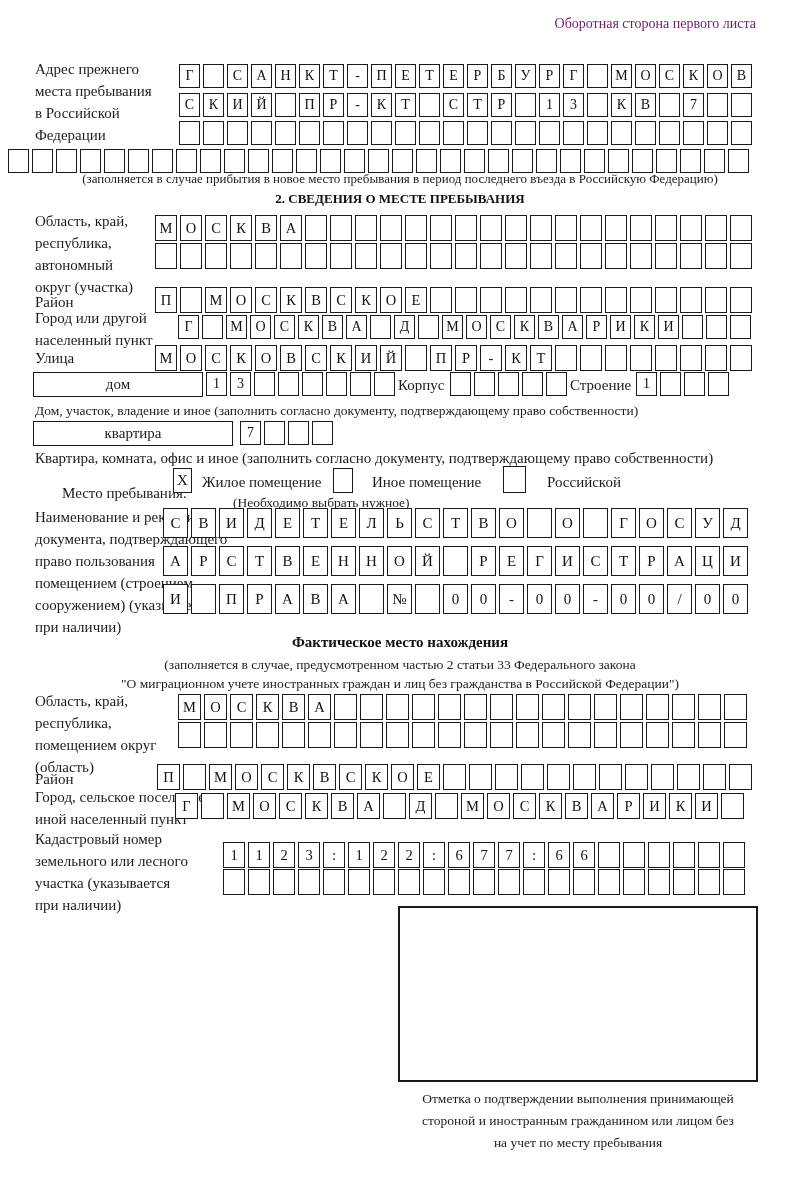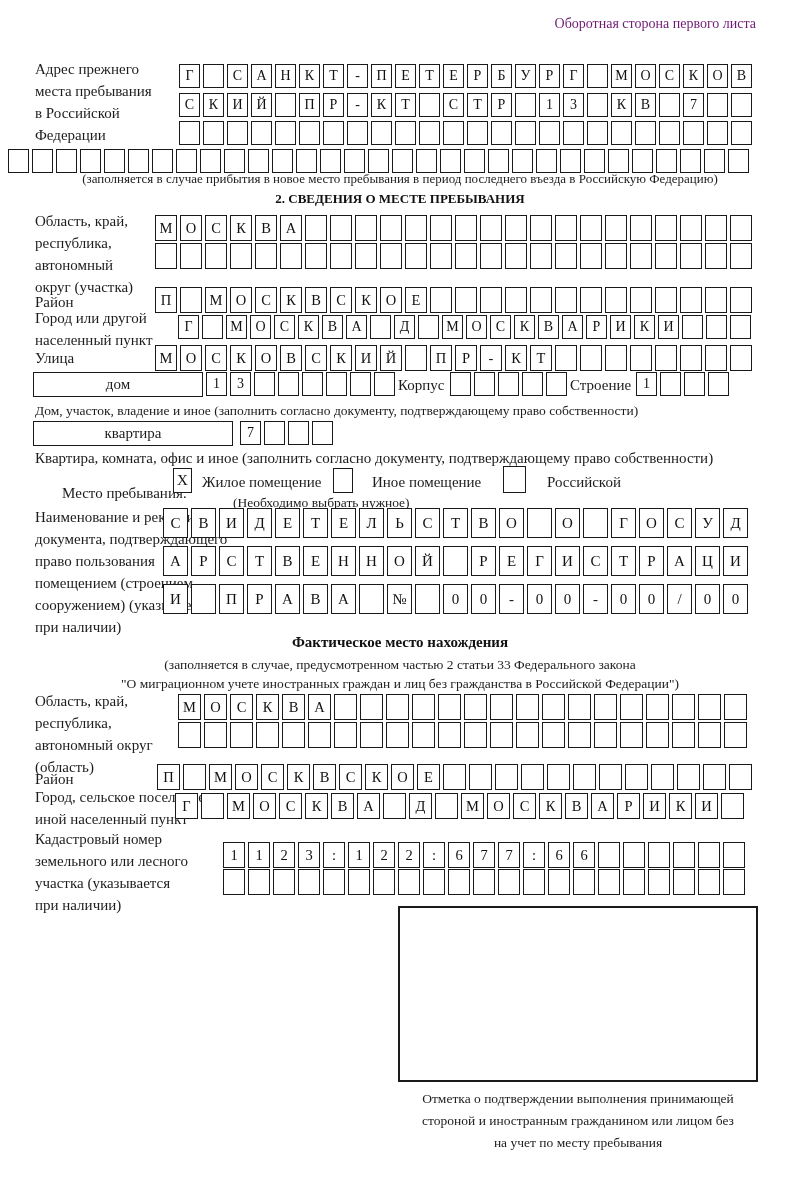--- a/index.html
+++ b/index.html
@@ -424,21 +424,21 @@
       <span class="cell">0</span>
     </div>
 
   <div class="sect-title" style="top:634px;font-size:15px;">Фактическое место нахождения</div>
   <div class="caption centerline" style="top:657px;font-size:13.5px;">(заполняется в случае, предусмотренном частью 2 статьи 33 Федерального закона</div>
   <div class="caption centerline" style="top:676px;font-size:13.5px;">"О миграционном учете иностранных граждан и лиц без гражданства в Российской Федерации")</div>
 
   <div class="label" style="left:35px;top:690px;width:160px;">
     <div>Область, край,</div>
     <div>республика,</div>
-    <div>автономный округ</div>
+    <div>помещением округ</div>
     <div>(область)</div>
   </div>
   <div class="cells g4" style="left:178px;top:694px;">
       <span class="cell">М</span>
       <span class="cell">О</span>
       <span class="cell">С</span>
       <span class="cell">К</span>
       <span class="cell">В</span>
       <span class="cell">А</span>
       <span class="cell"></span>

